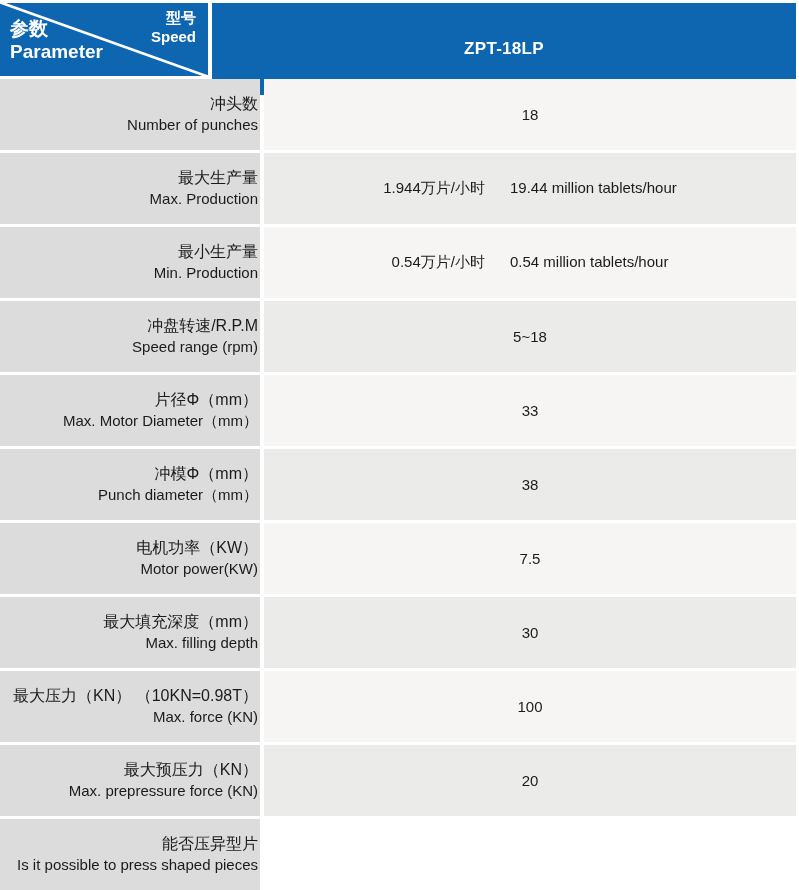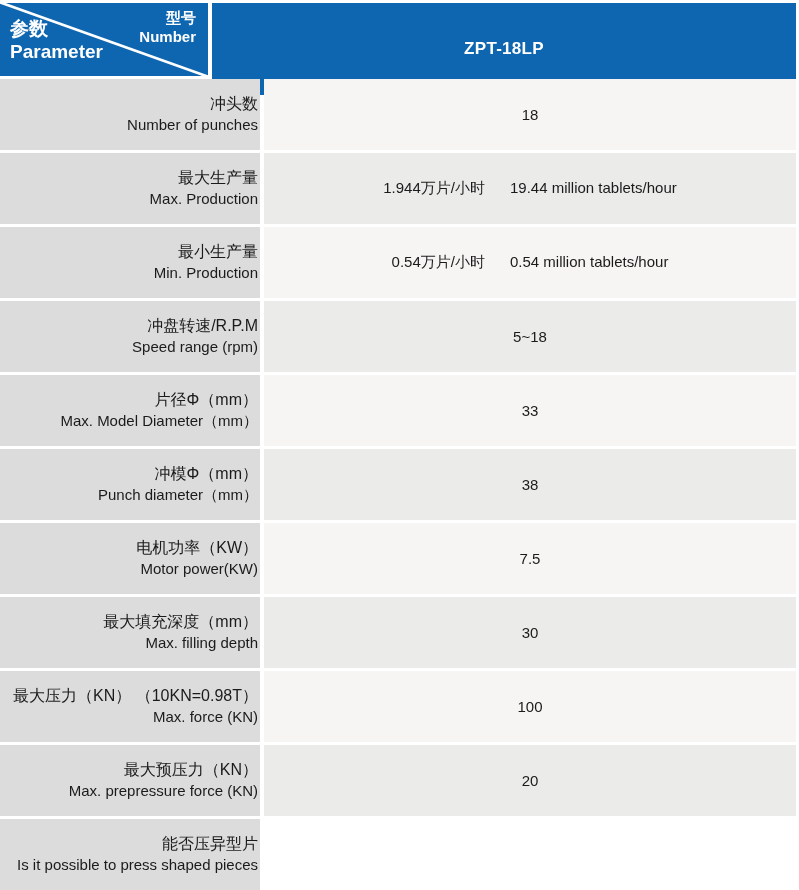--- a/index.html
+++ b/index.html
@@ -77,21 +77,21 @@
 
 <div class="spec-table">
 
   <div class="hdr-row">
     <div class="hdr-diagonal-cell">
       <svg viewBox="0 0 260 73" preserveAspectRatio="none">
         <line x1="-1" y1="-1" x2="261" y2="74" stroke="#ffffff" stroke-width="2.6"></line>
       </svg>
       <div class="hdr-model-block">
         <div>型号</div>
-        <div>Number</div>
+        <div>Speed</div>
       </div>
       <div class="hdr-param-block">
         <div>参数</div>
         <div>Parameter</div>
       </div>
     </div>
     <div class="hdr-value-cell">
       <span>ZPT-18LP</span>
     </div>
   </div>
@@ -124,21 +124,21 @@
     <div class="label-cell">
       <div class="label-cn">冲盘转速/R.P.M</div>
       <div class="label-en">Speed range (rpm)</div>
     </div>
     <div class="value-cell dark">5~18</div>
   </div>
 
   <div class="row">
     <div class="label-cell">
       <div class="label-cn">片径Φ（mm）</div>
-      <div class="label-en">Max. Model Diameter（mm）</div>
+      <div class="label-en">Max. Motor Diameter（mm）</div>
     </div>
     <div class="value-cell light">33</div>
   </div>
 
   <div class="row">
     <div class="label-cell">
       <div class="label-cn">冲模Φ（mm）</div>
       <div class="label-en">Punch diameter（mm）</div>
     </div>
     <div class="value-cell dark">38</div>

